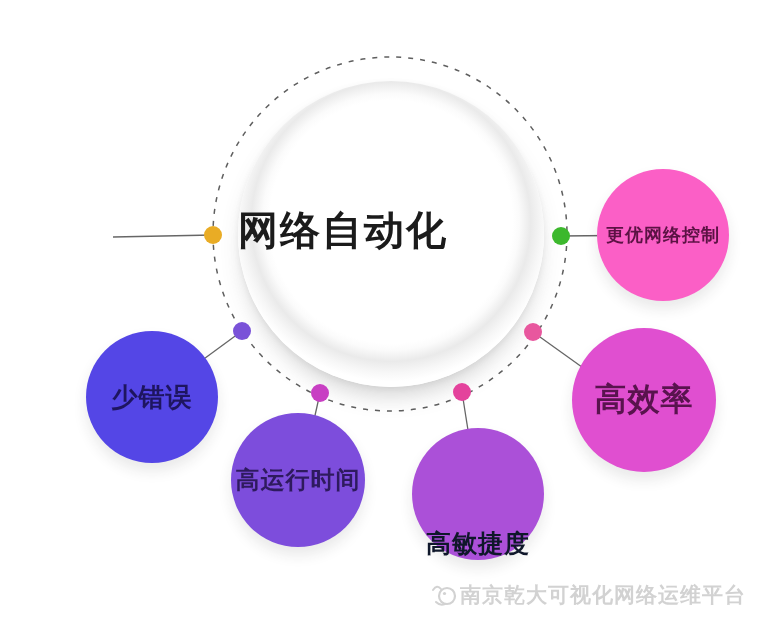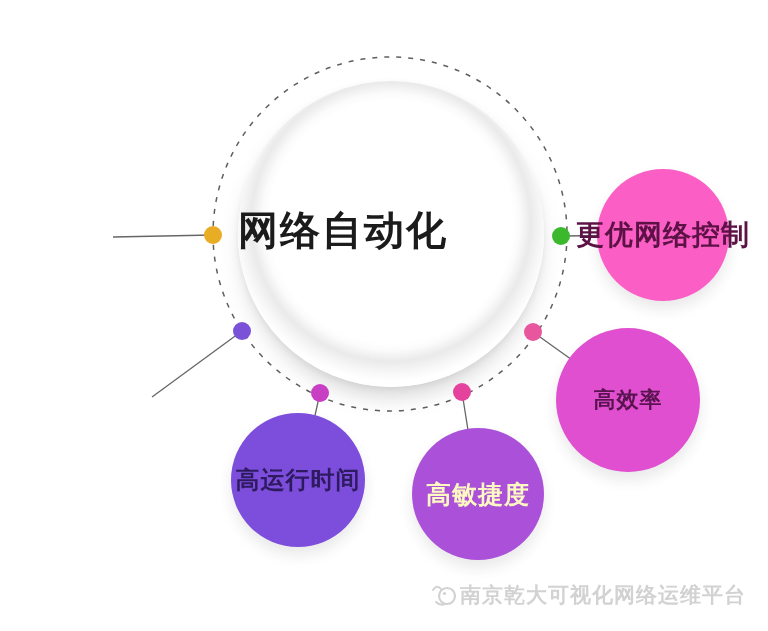--- a/index.html
+++ b/index.html
@@ -27,22 +27,22 @@
   .node{
     position:absolute;border-radius:50%;z-index:2;
     display:flex;align-items:center;justify-content:center;
     font-weight:700;letter-spacing:1px;white-space:nowrap;
     box-shadow:0 8px 14px rgba(40,40,40,0.10);
   }
   .node-0{left:46px;top:169px;width:134px;height:134px;font-size:26px;}
   .node-1{left:86px;top:331px;width:132px;height:132px;font-size:26px;}
   .node-2{left:231px;top:413px;width:134px;height:134px;font-size:24px;}
   .node-3{left:412px;top:428px;width:132px;height:132px;font-size:25px;}
-  .node-4{left:556px;top:328px;width:144px;height:144px;font-size:22px;}
-  .node-5{left:597px;top:169px;width:132px;height:132px;font-size:28px;}
+  .node-4{left:572px;top:328px;width:144px;height:144px;font-size:32px;}
+  .node-5{left:597px;top:169px;width:132px;height:132px;font-size:18px;}
   
   .dot{
     position:absolute;width:18px;height:18px;border-radius:50%;z-index:3;
   }
   .dot-0{left:204px;top:226px;}
   .dot-1{left:233px;top:322px;}
   .dot-2{left:311px;top:384px;}
   .dot-3{left:453px;top:383px;}
   .dot-4{left:524px;top:323px;}
   .dot-5{left:552px;top:227px;}
@@ -67,24 +67,27 @@
     <line x1="298" y1="492" x2="320" y2="393" stroke="#666" stroke-width="1.3"></line>
     <line x1="478" y1="494" x2="462" y2="392" stroke="#666" stroke-width="1.3"></line>
     <line x1="628" y1="400" x2="533" y2="332" stroke="#666" stroke-width="1.3"></line>
     <line x1="663" y1="235" x2="561" y2="236" stroke="#666" stroke-width="1.3"></line>
   </svg>
 
   <div class="ring">
     <div class="center-label">网络自动化</div>
   </div>
 
+  <div class="node node-1" style="background: rgb(84, 70, 230); color: rgb(30, 21, 96);">
+    <span>少错误</span>
+  </div>
   <div class="node node-2" style="background: rgb(125, 77, 220); color: rgb(46, 26, 94);">
     <span>高运行时间</span>
   </div>
-  <div class="node node-3" style="background: rgb(171, 80, 216); color: #fef9c3;">
+  <div class="node node-3" style="background: rgb(171, 80, 216); color: #0f172a; align-items: flex-end;">
     <span>高敏捷度</span>
   </div>
   <div class="node node-4" style="background: rgb(224, 79, 208); color: rgb(89, 19, 78);">
     <span>高效率</span>
   </div>
   <div class="node node-5" style="background: rgb(251, 95, 198); color: rgb(92, 18, 68);">
     <span>更优网络控制</span>
   </div>
 
   <div class="dot dot-0" style="background: rgb(233, 172, 37);"></div>

